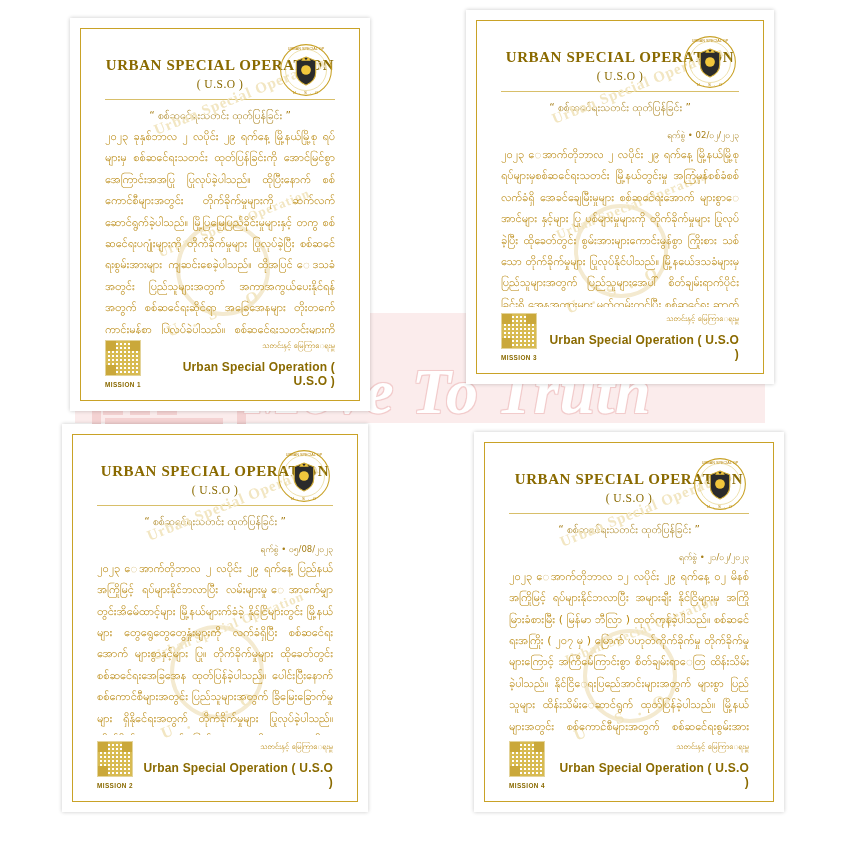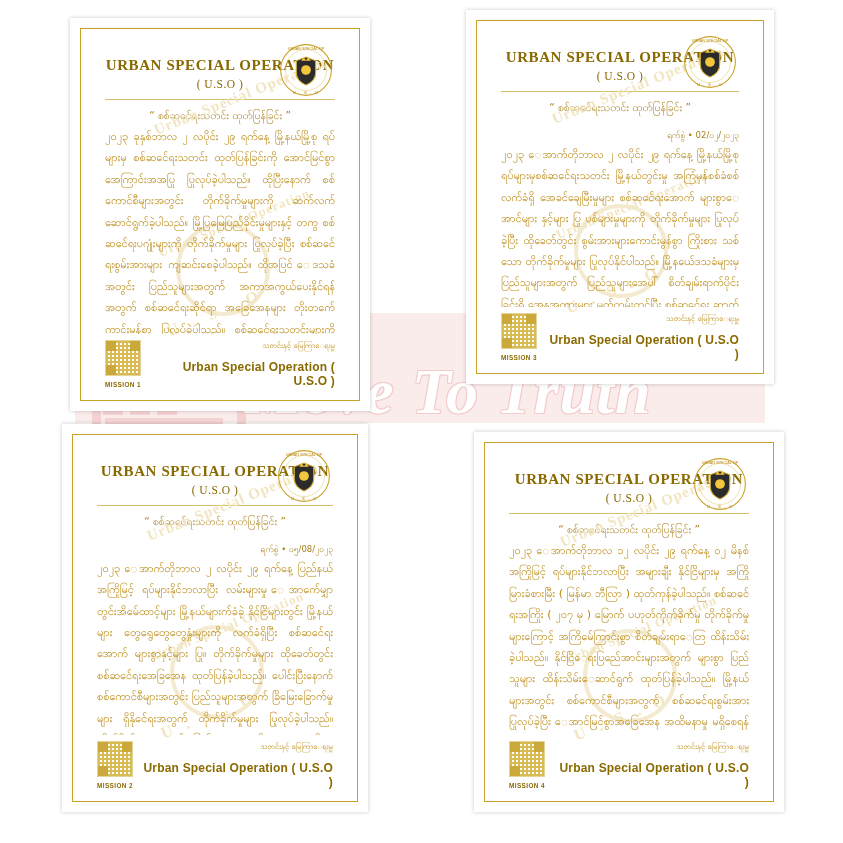--- a/index.html
+++ b/index.html
@@ -366,20 +366,21 @@
       <circle cx="50" cy="50" r="9" fill="#f2c73c"></circle>
       <path d="M41 33 l5 -6 l4 5 l4 -5 l5 6 z" fill="#f2c73c"></path>
       <text x="50" y="13" font-size="7" fill="#b8860b" text-anchor="middle" font-family="Liberation Sans, sans-serif">URBAN SPECIAL OP</text>
       <text x="50" y="95" font-size="8" fill="#b8860b" text-anchor="middle" font-family="Liberation Sans, sans-serif" letter-spacing="2">U . S . O</text>
     </svg>
 
     <div class="title">URBAN SPECIAL OPERATION</div>
     <div class="subtitle">( U.S.O )</div>
     <div class="rule"></div>
     <div class="quote">“ စစ်ဆင်ေရးသတင်း ထုတ်ပြန်ခြင်း ”</div>
+    <div class="date">ရက်စွဲ • ၂၁/၀၂/၂၀၂၃</div>
 
     <div class="ghost g1">Urban Special Operation</div>
     <div class="ghost-ring"></div>
     <div class="ghost g2">Urban Special Operation</div>
     <div class="ghost g3">U . S . O</div>
 
     <div class="body-text">၂၀၂၃ ေအာက်တိုဘာလ ၁၂ လပိုင်း ၂၉ ရက်နေ့ ၀၂ မိနစ် အကြိုမြင့် ရပ်များနိုင်ဘလာပြီး အများချီး နိုင်ငြိများမှ အကြိုမြားခံစားမြီး ( မြန်မာ ဘီလြာ ) ထုတ်ကုန်ခဲ့ပါသည်။ စစ်ဆင်ေရးအကြိုး ( ၂၀၇ မှ ) မြောက် ပဟုတ်ကိုက်ခိုက်မှု တိုက်ခိုက်မှုများကြောင့် အကြိမ်ေကြာင်းစွာ စိတ်ချမ်းရာေတြ ထိန်းသိမ်းခဲ့ပါသည်။ နိုင်ငြိေရးပြည်ေအာင်းများအတွက် များစွာ ပြည်သူများ ထိန်းသိမ်းေဆာင်ရွက် ထုတ်ပြန်ခဲ့ပါသည်။ မြို့နယ်များအတွင်း စစ်ကောင်စီများအတွက် စစ်ဆင်ေရးစွမ်းအား ပြုလုပ်ခဲ့ပြီး ေအာင်မြင်စွာအခြေအေန အထိမနာမှု မရှိစေရန် မသာပြုပြီး ပြည်သူများ အကြိမ်ေကြာင်း အခြေအေနများ တိုးတက်မှုများ စစ်ဆင်ေရး ဆာက်လက်ေဆာင်ရွက်မည်ဖြစ်ကြောင်း ထုတ်ပြန်ကြေညာအပ်ပါသည်။</div>
 
     <div class="footer">
       <div class="qr-wrap">

